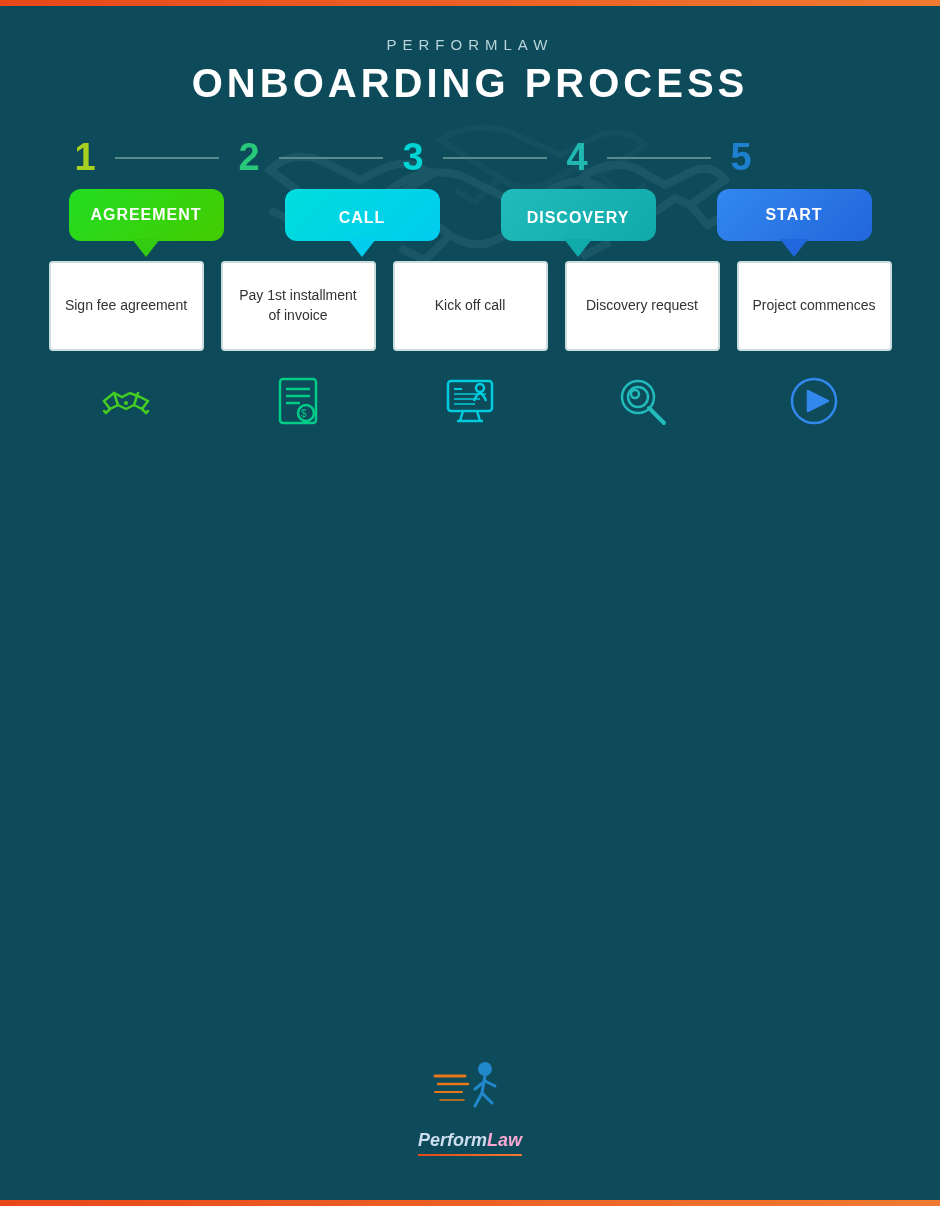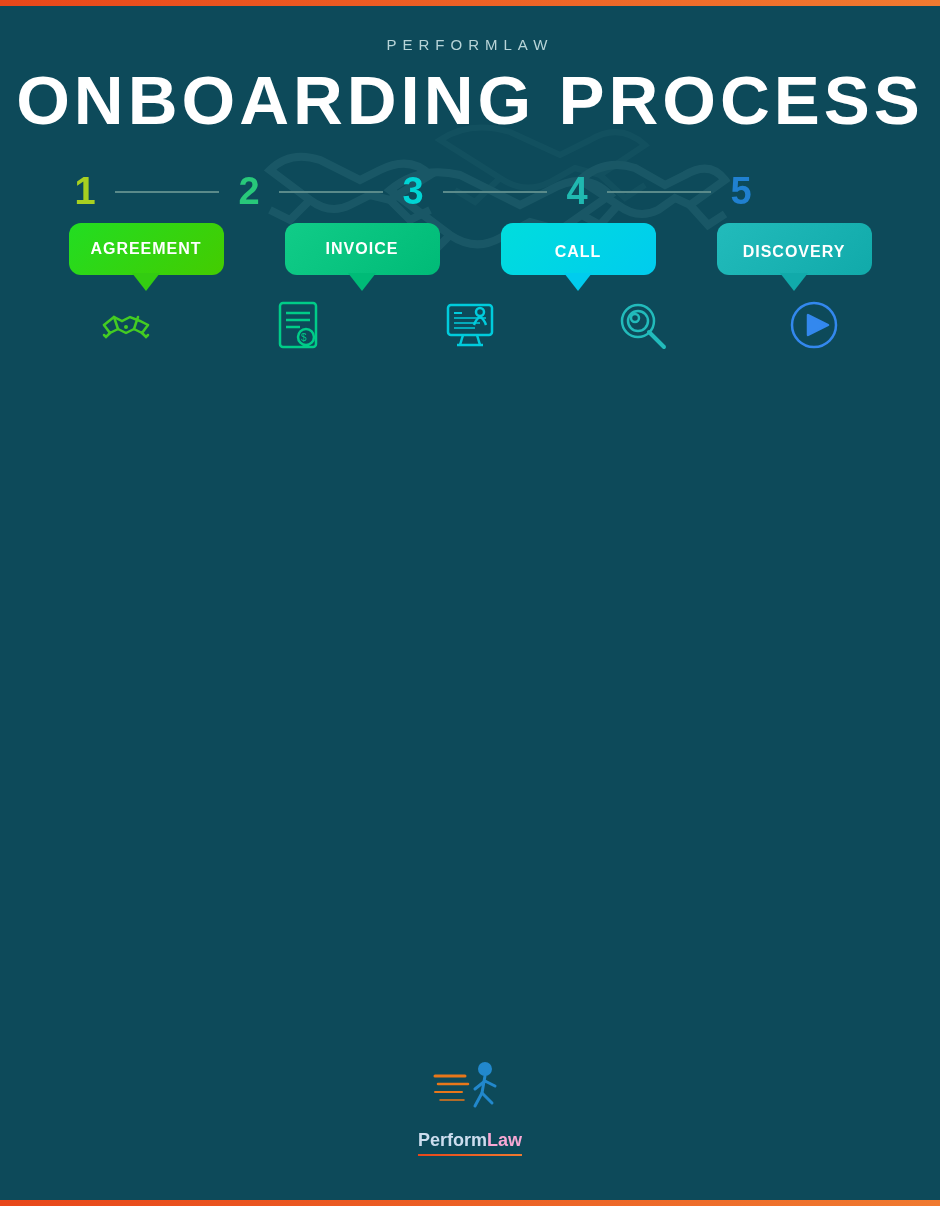--- a/index.html
+++ b/index.html
@@ -28,21 +28,21 @@
     }
     .header-subtitle {
       color: #b8d4d8;
       font-size: 15px;
       letter-spacing: 6px;
       font-weight: 400;
       margin-bottom: 8px;
     }
     .header-title {
       color: #ffffff;
-      font-size: 69px;
+      font-size: 40px;
       font-weight: 900;
       letter-spacing: 4px;
     }
 
     
     .steps-container {
       position: relative;
       z-index: 2;
       padding: 20px 40px 0;
     }
@@ -199,20 +199,21 @@
       height: 70px;
       margin-bottom: 5px;
     }
     .logo-text {
       font-size: 18px;
       color: #88aacc;
     }
     .logo-text span {
       font-weight: 900;
       color: #ccddee;
+      font-style: italic;
     }
     .logo-underline {
       height: 2px;
       background: linear-gradient(to right, #e8471a, #f07a30);
       margin-top: 3px;
     }
 
     
     .bottom-border {
       position: absolute;
@@ -293,36 +294,53 @@
     </div>
   </div>
 
   <div class="bubbles-row">
     <div class="bubble-wrapper">
       <div class="bubble bubble-1">
         <span>AGREEMENT</span>
       </div>
     </div>
     <div class="bubble-wrapper">
-      <div class="bubble bubble-2">
-        <span>INVOICE</span>
-      </div>
-    </div>
-    <div class="bubble-wrapper">
       <div class="bubble bubble-3">
         <span>CALL</span>
       </div>
     </div>
     <div class="bubble-wrapper">
       <div class="bubble bubble-4">
         <span>DISCOVERY</span>
       </div>
     </div>
+    <div class="bubble-wrapper">
+      <div class="bubble bubble-5">
+        <span>START</span>
+      </div>
+    </div>
   </div>
 
+  <div class="info-boxes-row">
+    <div class="info-box">
+      <span>Sign fee agreement</span>
+    </div>
+    <div class="info-box">
+      <span>Pay 1st installment of invoice</span>
+    </div>
+    <div class="info-box">
+      <span>Kick off call</span>
+    </div>
+    <div class="info-box">
+      <span>Discovery request</span>
+    </div>
+    <div class="info-box">
+      <span>Project commences</span>
+    </div>
+  </div>
 
   <div class="icons-row">
 
     <div class="step-icon">
       <svg class="icon-svg" viewBox="0 0 60 60" fill="none" stroke="#44cc22" stroke-width="2.5">
         <path d="M8 30 L18 22 L26 26 L34 22 L44 26 L52 30" stroke-linecap="round"></path>
         <path d="M8 30 L14 38 L22 34 L30 38 L38 34 L46 38 L52 30" stroke-linecap="round" stroke-linejoin="round"></path>
         <path d="M22 34 L18 22" stroke-linecap="round"></path>
         <path d="M38 34 L42 22" stroke-linecap="round"></path>
         <circle cx="30" cy="32" r="2" fill="#44cc22" stroke="none"></circle>

